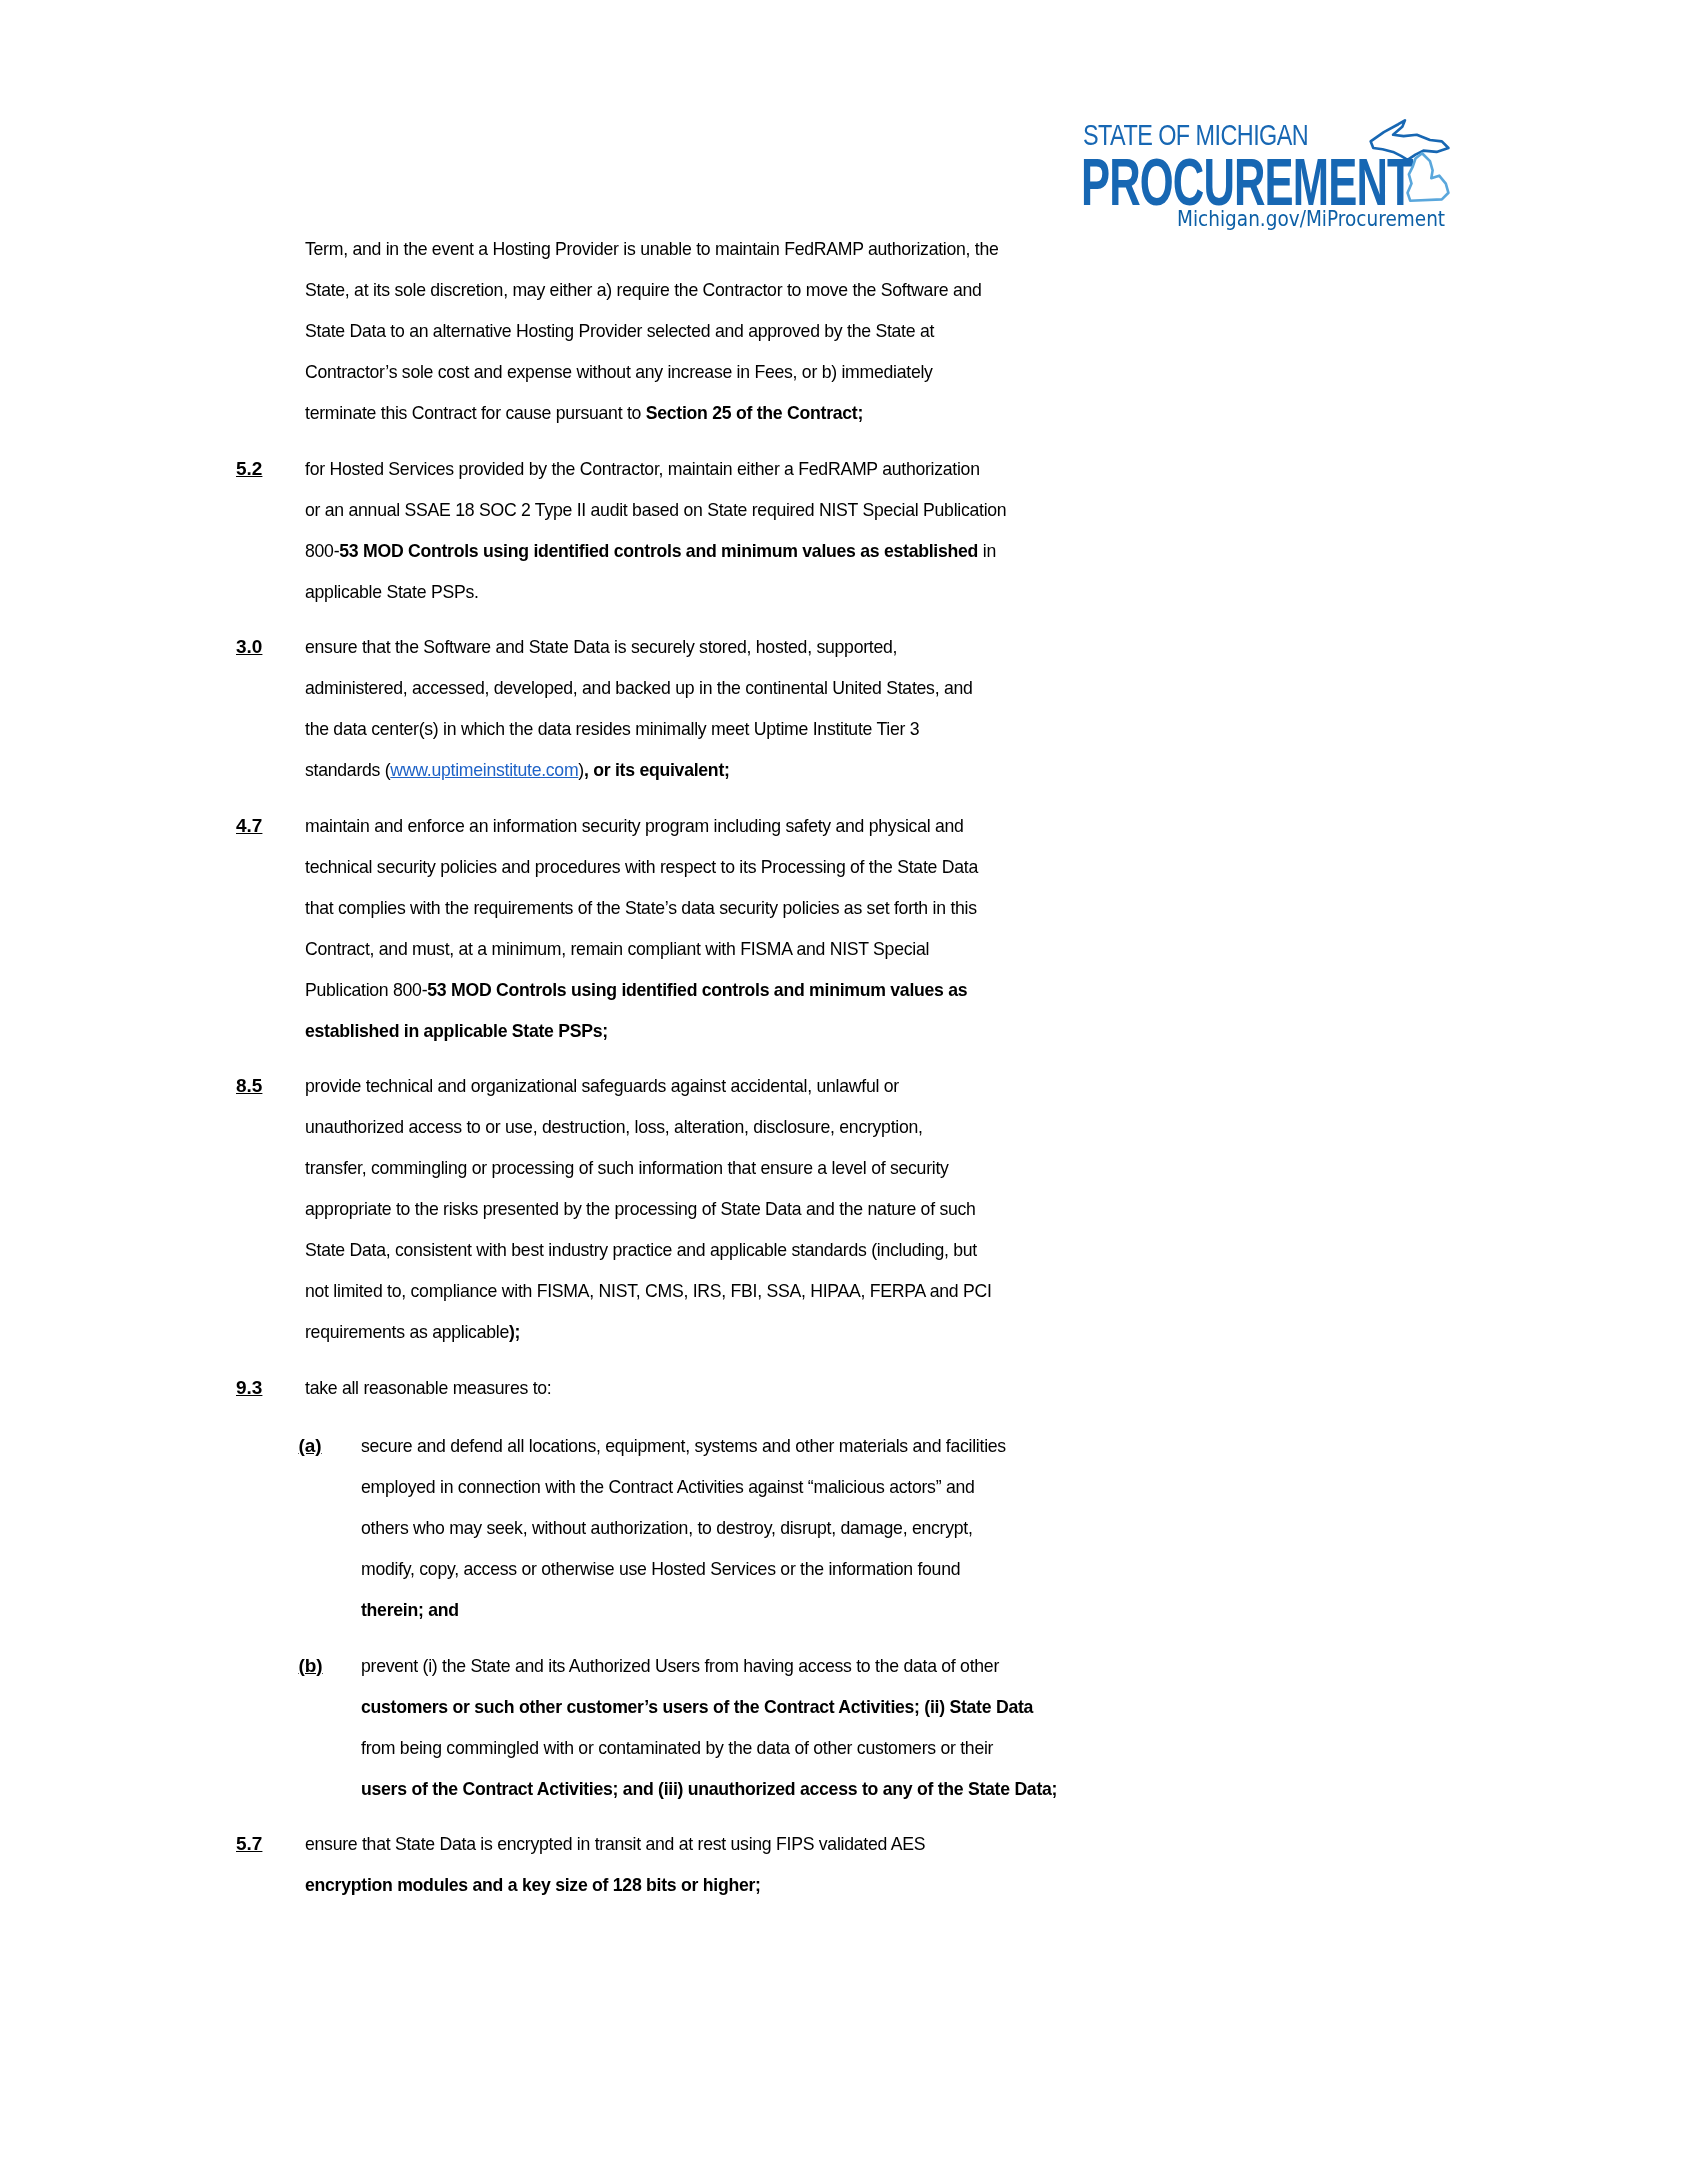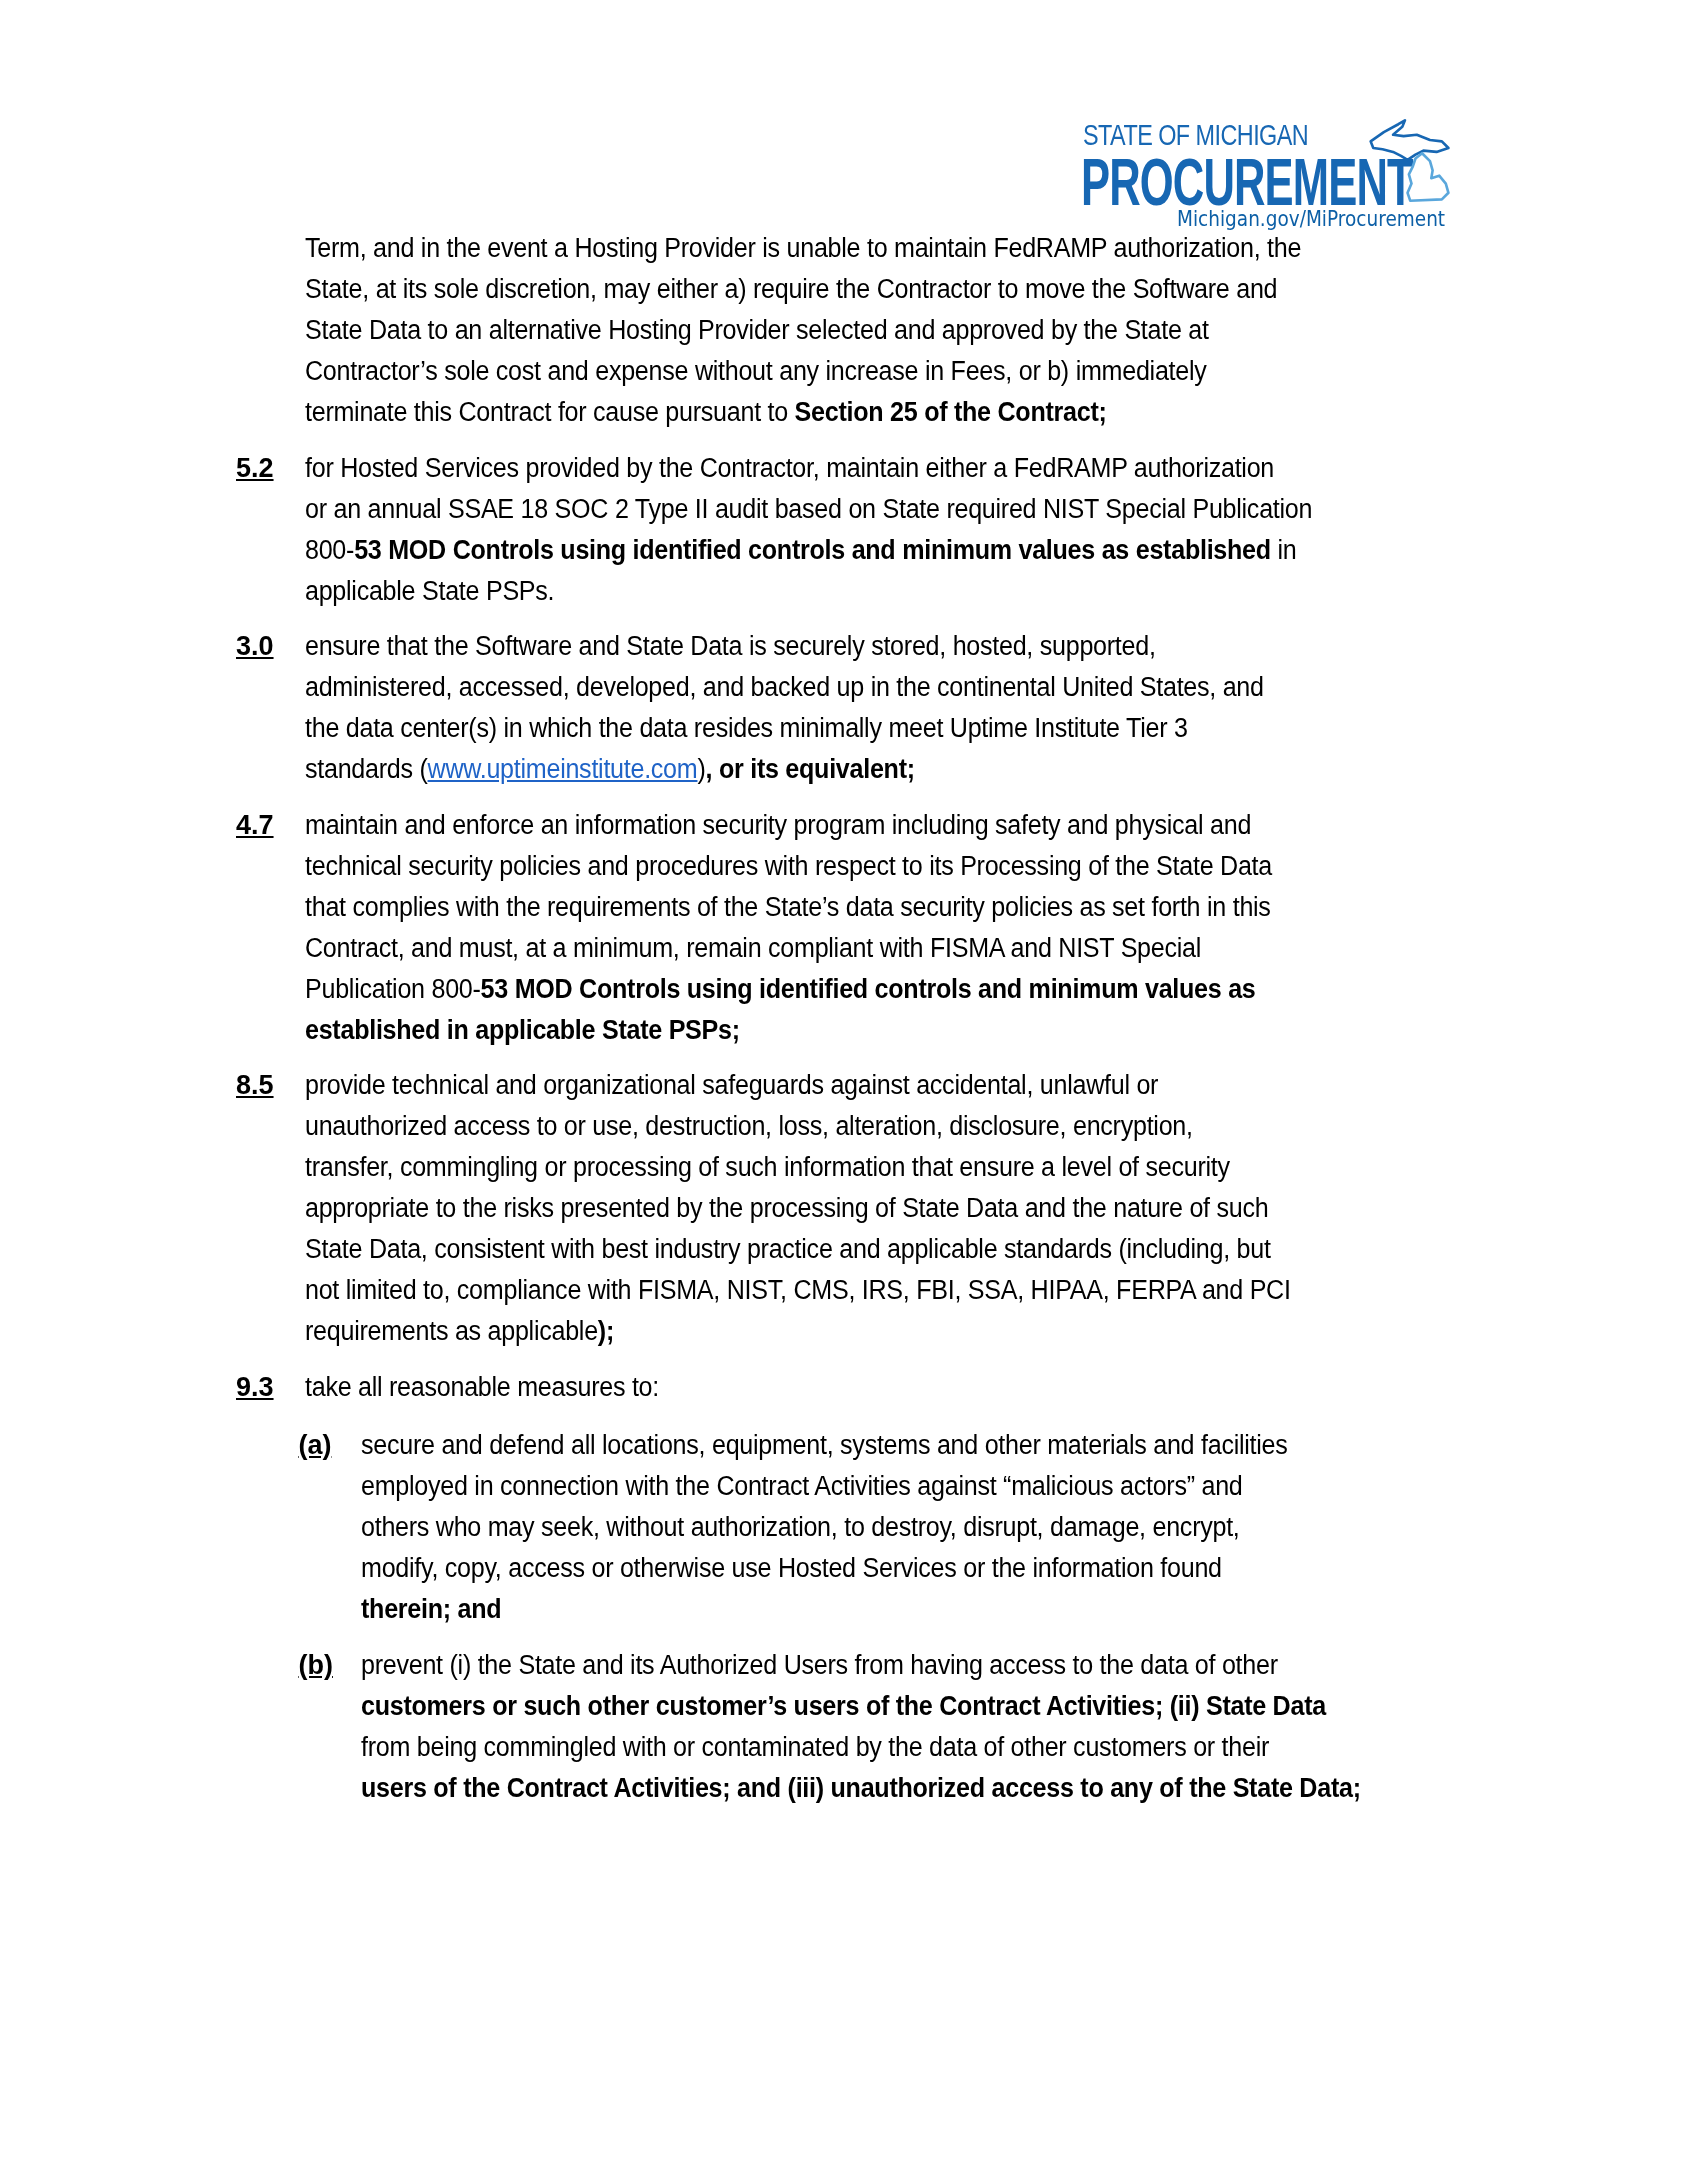--- a/index.html
+++ b/index.html
@@ -67,21 +67,21 @@
     top: 0px;
     width: 99px;
     height: 89px;
   }
 
   .doc {
     position: absolute;
     left: 236px;
     top: 228px;
     width: 1257px;
-    font-size: 27px;
+    font-size: 19px;
     line-height: 41px;
   }
   .para {
     position: relative;
     padding-left: 69px;
     margin-bottom: 14.6px;
     white-space: nowrap;
   }
   .para .num {
     position: absolute;
@@ -195,15 +195,20 @@
       <div class="sub">
         <span class="num">(b)</span>
         <span class="ln">prevent (i) the State and its Authorized Users from having access to the data of other</span>
         <span class="ln m">customers or such other customer’s users of the Contract Activities; (ii) State Data</span>
         <span class="ln">from being commingled with or contaminated by the data of other customers or their</span>
         <span class="ln m">users of the Contract Activities; and (iii) unauthorized access to any of the State Data;</span>
       </div>
     </div>
   </div>
 
+  <div class="para">
+    <span class="num">5.7</span>
+    <span class="ln">ensure that State Data is encrypted in transit and at rest using FIPS validated AES</span>
+    <span class="ln m">encryption modules and a key size of 128 bits or higher;</span>
+  </div>
 
 </div>
 
 
 </body></html>

